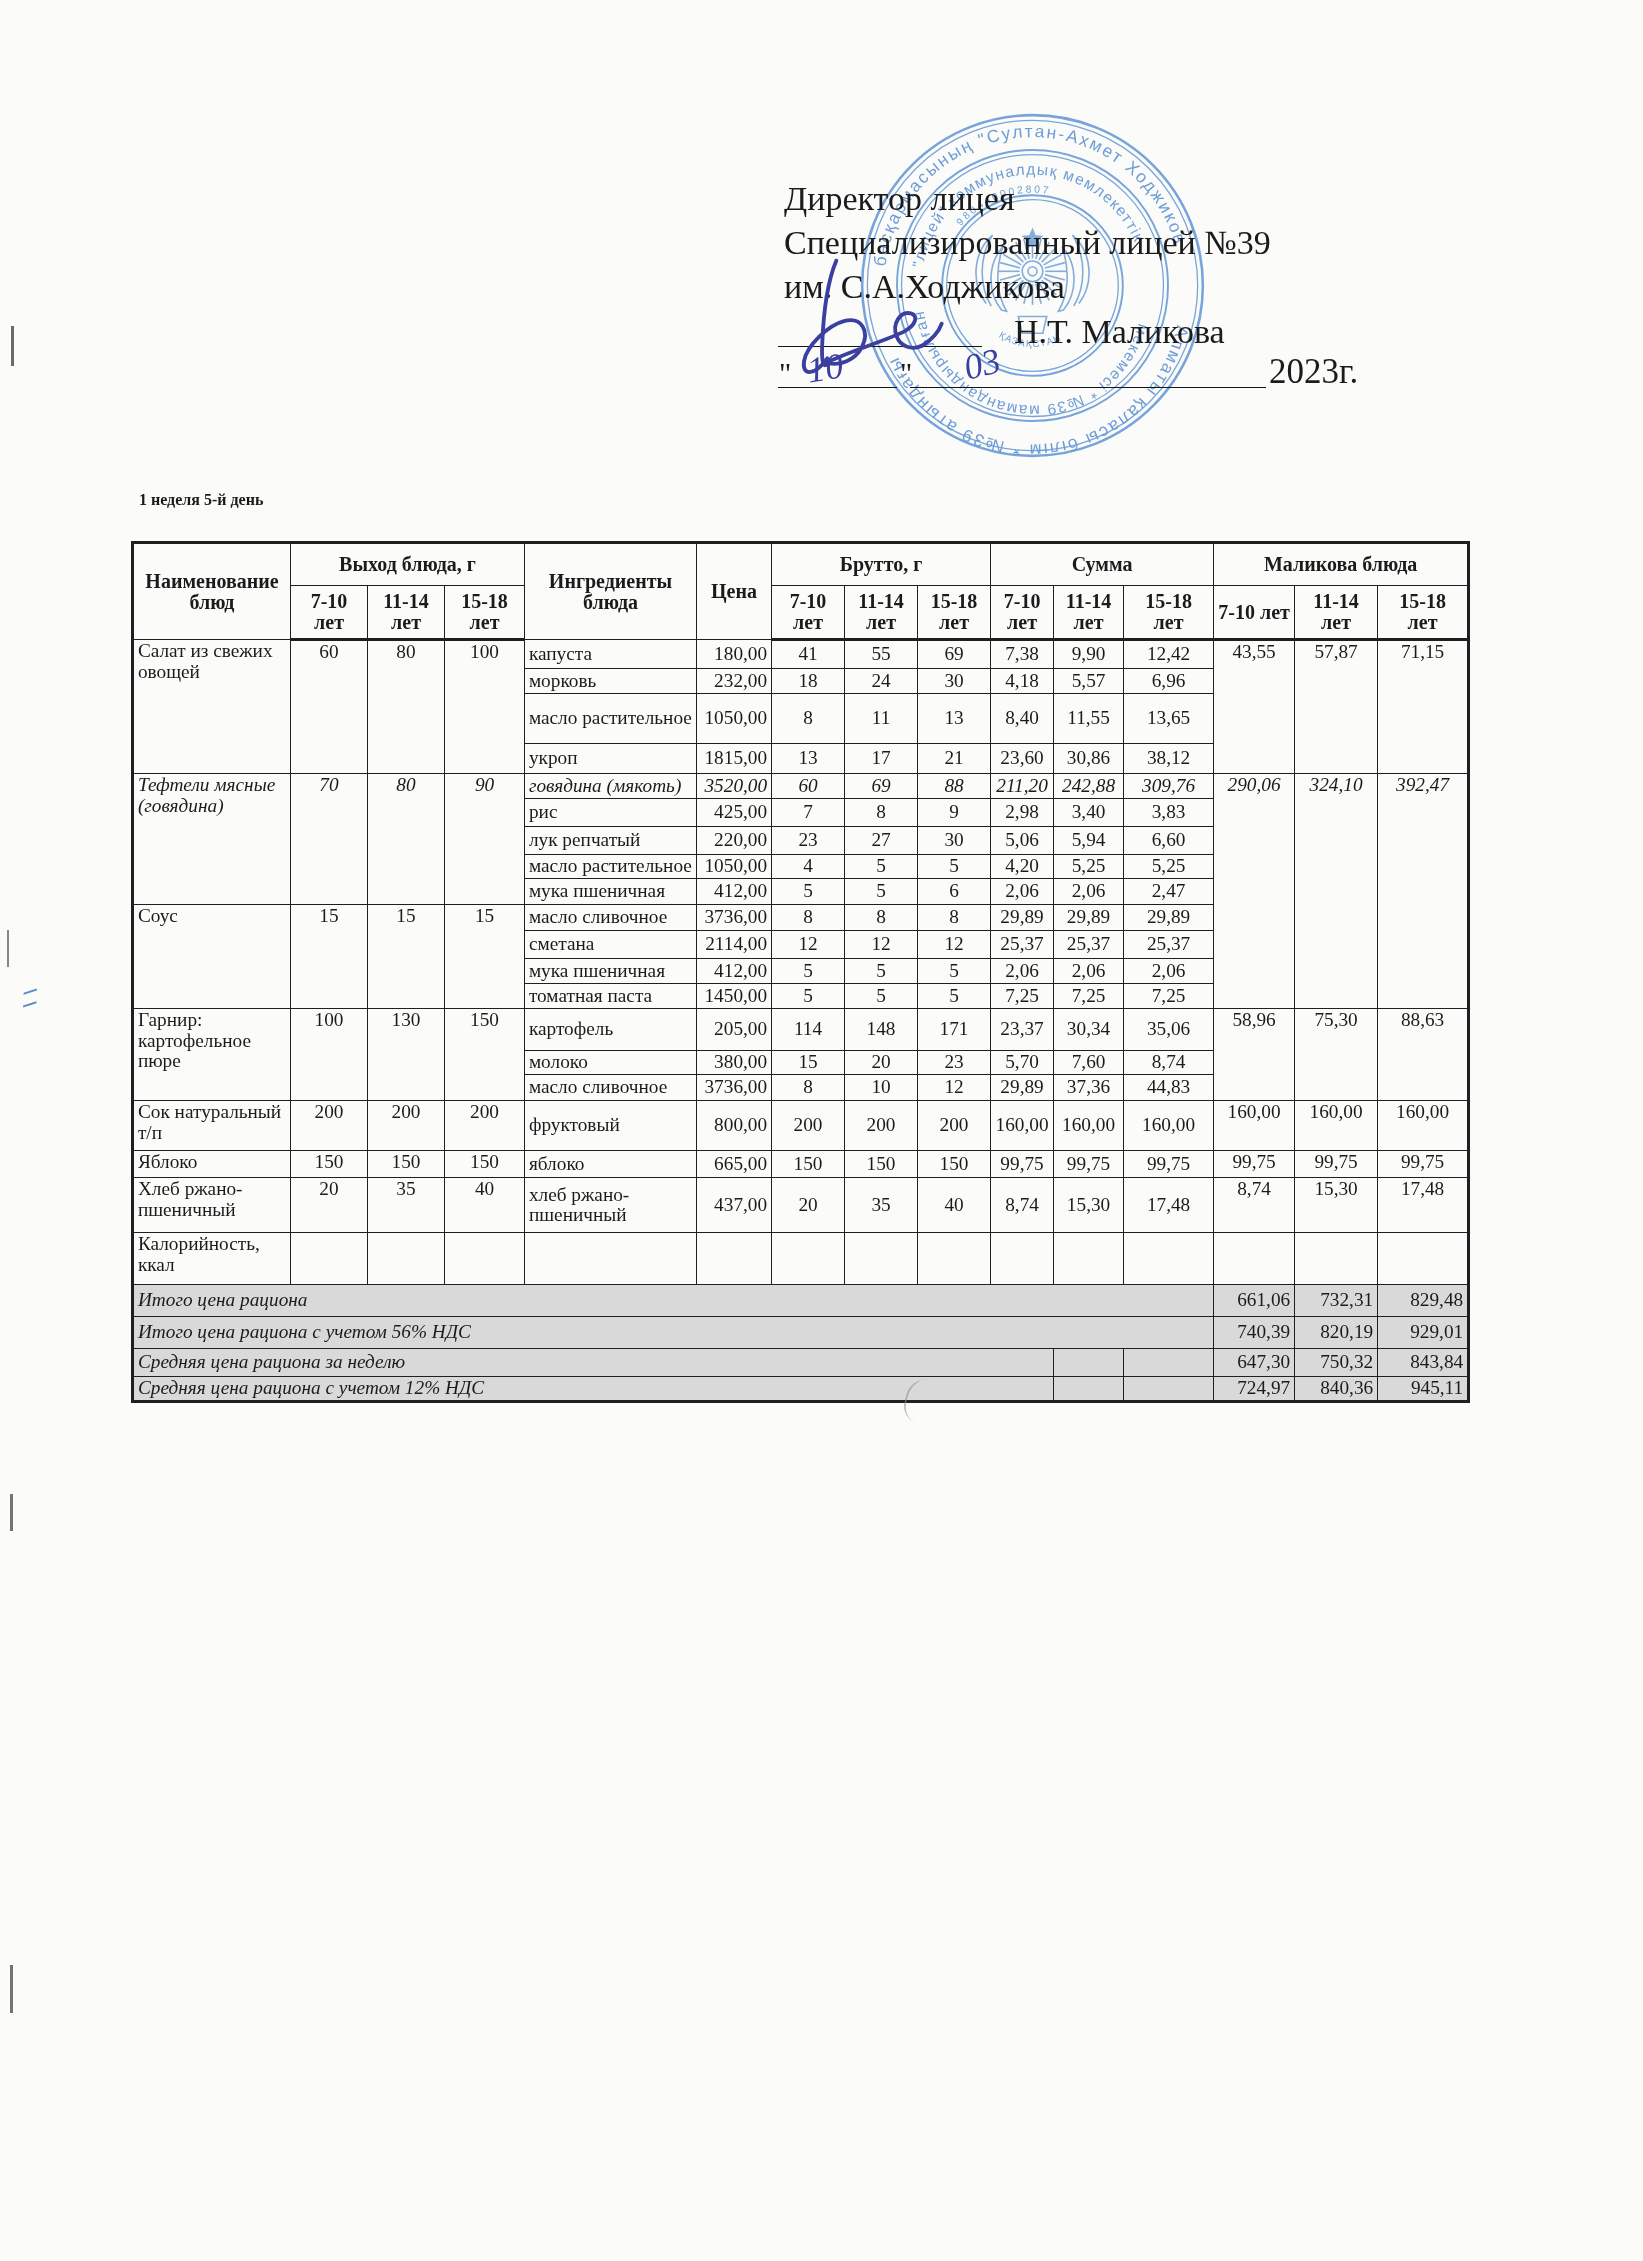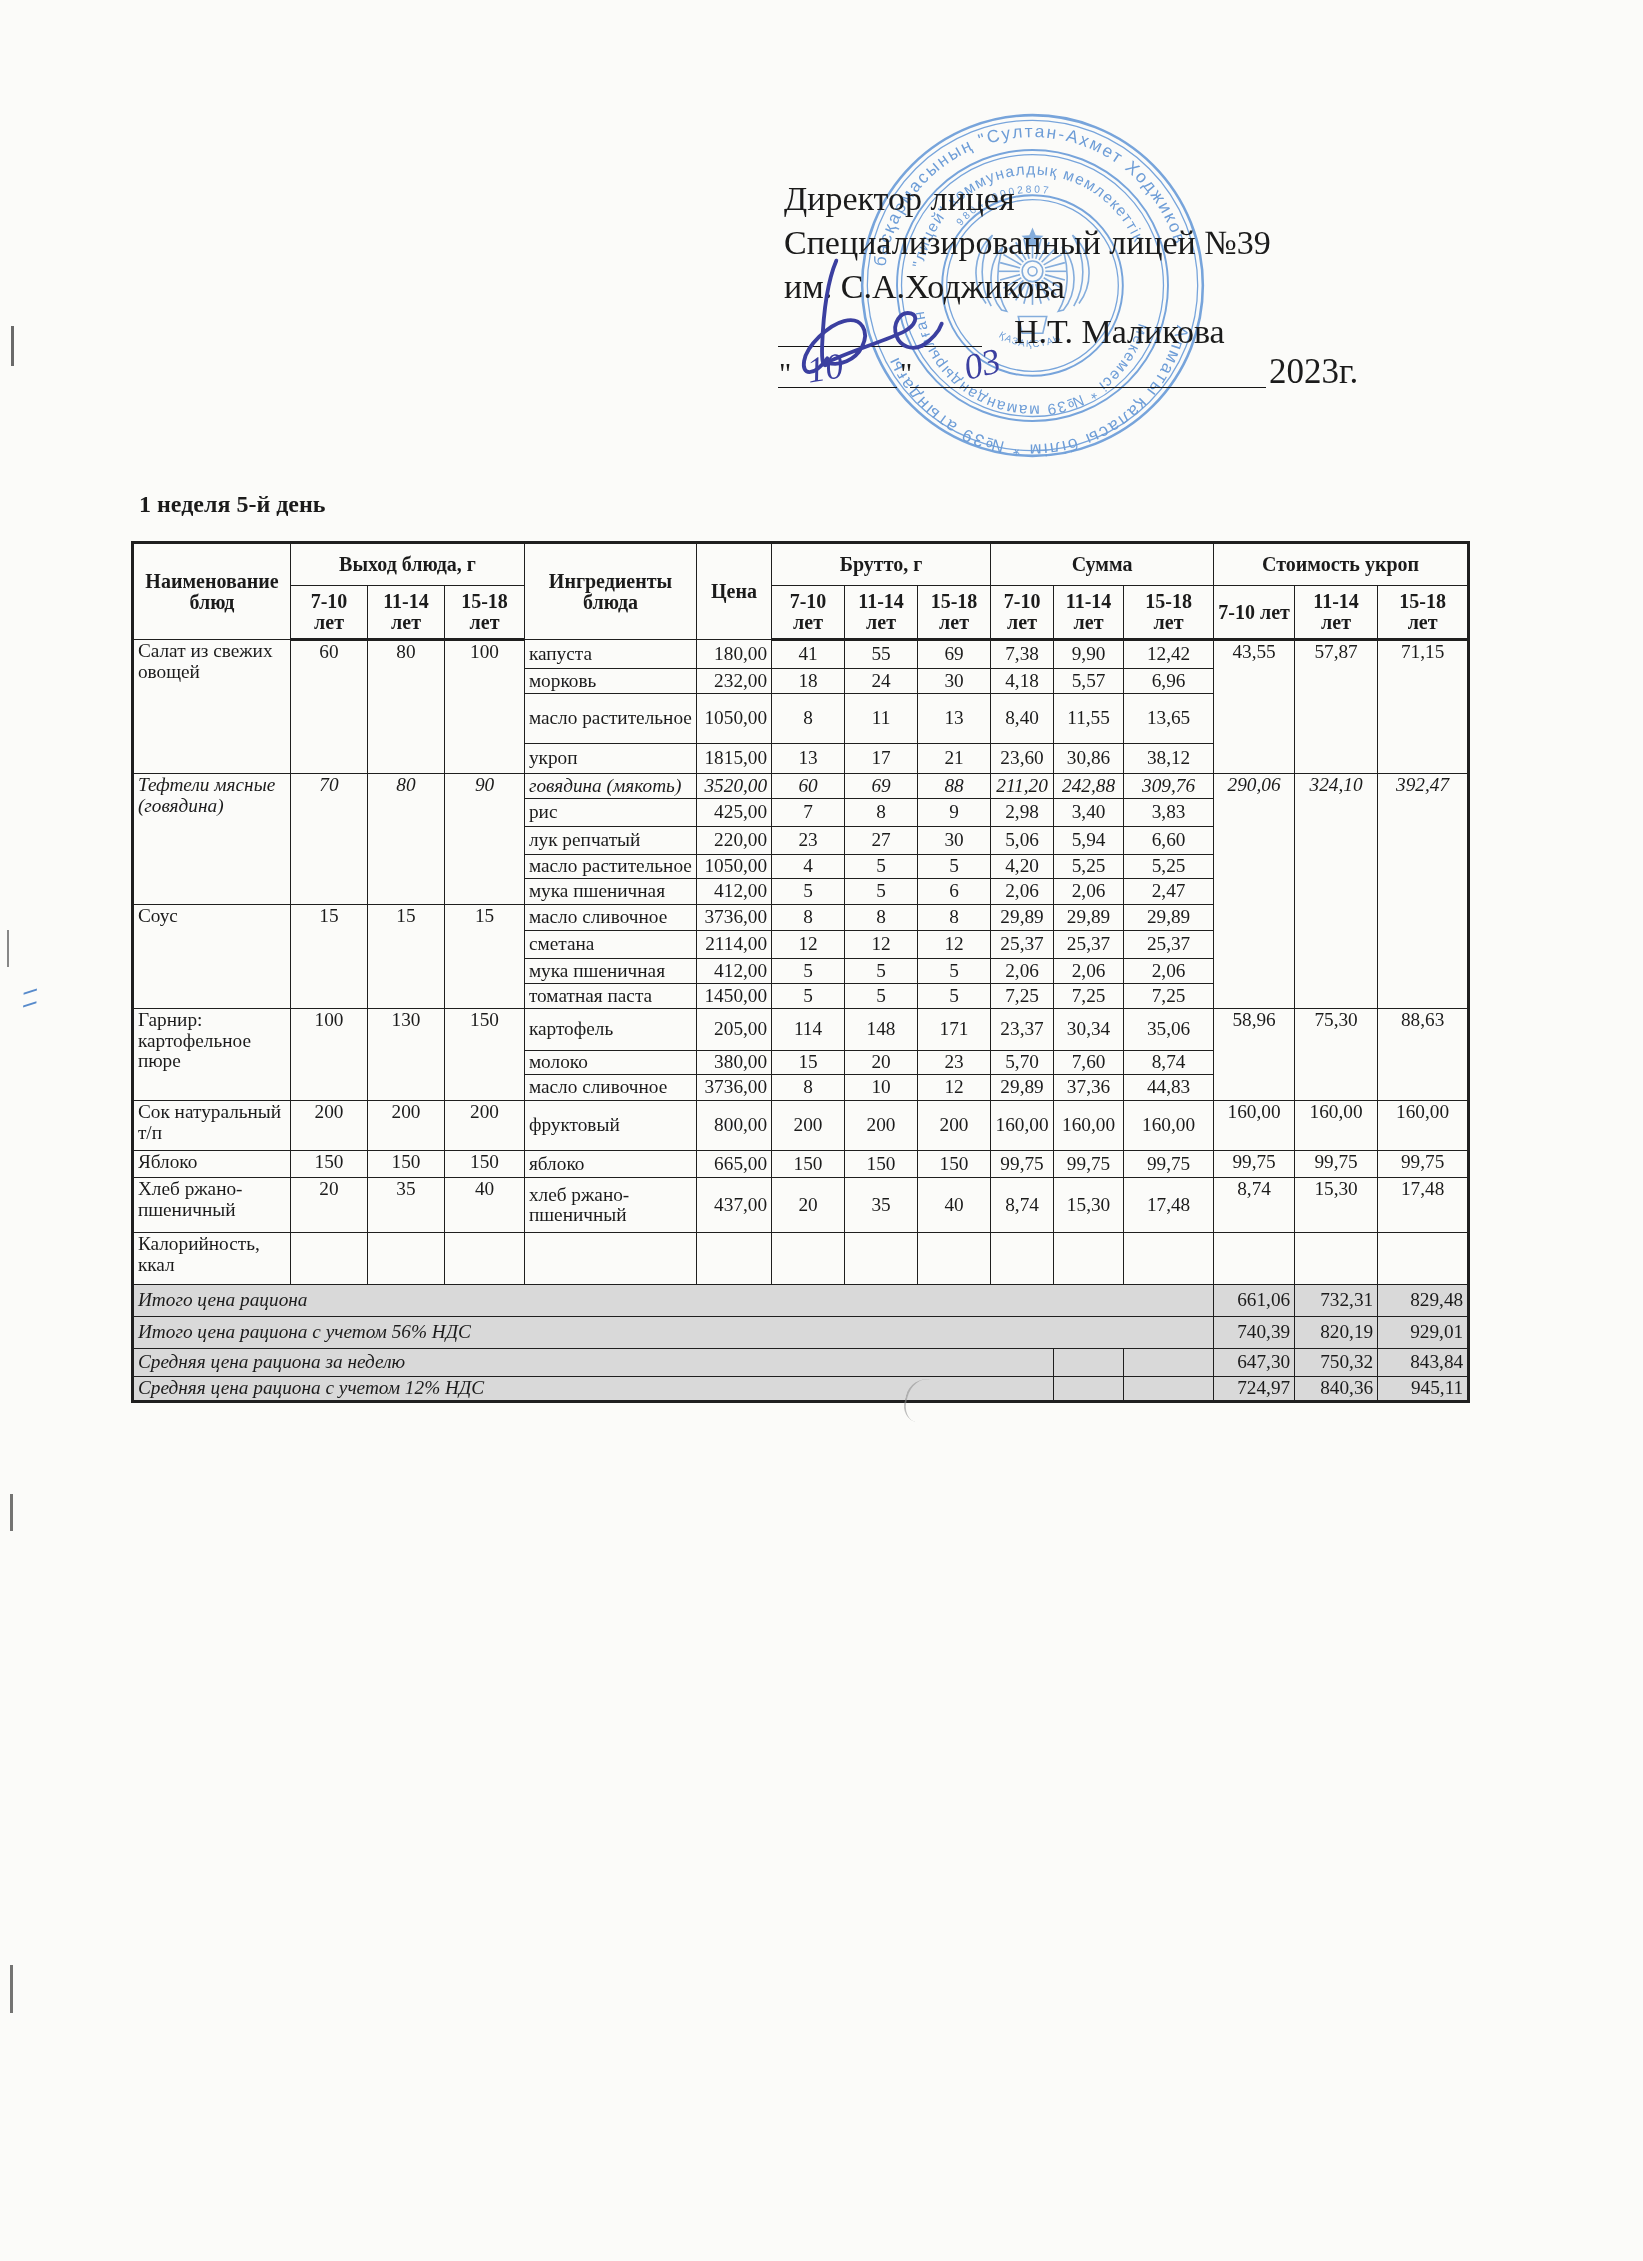--- a/index.html
+++ b/index.html
@@ -25,21 +25,21 @@
   #dq2{left:900px;top:356px;}
   #yearlbl{position:absolute;left:1269px;top:352px;font-size:35px;z-index:3;white-space:nowrap;}
   .hand{position:absolute;color:#3b3fa0;font-size:36px;font-style:italic;z-index:4;font-family:"Liberation Serif",serif;}
   #hday{left:807px;top:347px;transform:rotate(-9deg);}
   #hmonth{left:964px;top:343px;transform:rotate(-14deg);}
   
   #stamp{position:absolute;left:857px;top:110px;width:351px;height:351px;z-index:1;opacity:.82;}
   
   #sig{position:absolute;left:790px;top:249px;width:180px;height:148px;z-index:5;}
   
-  #weeklbl{position:absolute;left:139px;top:491px;font-size:24px;font-weight:bold;z-index:3;}
+  #weeklbl{position:absolute;left:139px;top:491px;font-size:16px;font-weight:bold;z-index:3;}
   
   #menu-table{
     position:absolute;left:131px;top:541px;width:1336px;
     border-collapse:collapse;table-layout:fixed;z-index:3;
     font-size:19.3px;line-height:1.05;
   }
   #menu-table td,#menu-table th{
     border:1.9px solid #1f1f1f;padding:1.3px 3.9px;overflow:hidden;
     font-weight:normal;
   }
@@ -190,21 +190,21 @@
       <col style="width:91px">
   </colgroup>
   <thead>
     <tr style="height:43px">
       <th rowspan="2">Наименование блюд</th>
       <th colspan="3">Выход блюда, г</th>
       <th rowspan="2">Ингредиенты блюда</th>
       <th rowspan="2">Цена</th>
       <th colspan="3">Брутто, г</th>
       <th colspan="3">Сумма</th>
-      <th colspan="3">Стоимость укроп</th>
+      <th colspan="3">Маликова блюда</th>
     </tr>
     <tr style="height:54px">
       <th>7-10 лет</th>
       <th>11-14 лет</th>
       <th>15-18 лет</th>
       <th>7-10 лет</th>
       <th>11-14 лет</th>
       <th>15-18 лет</th>
       <th>7-10 лет</th>
       <th>11-14 лет</th>

